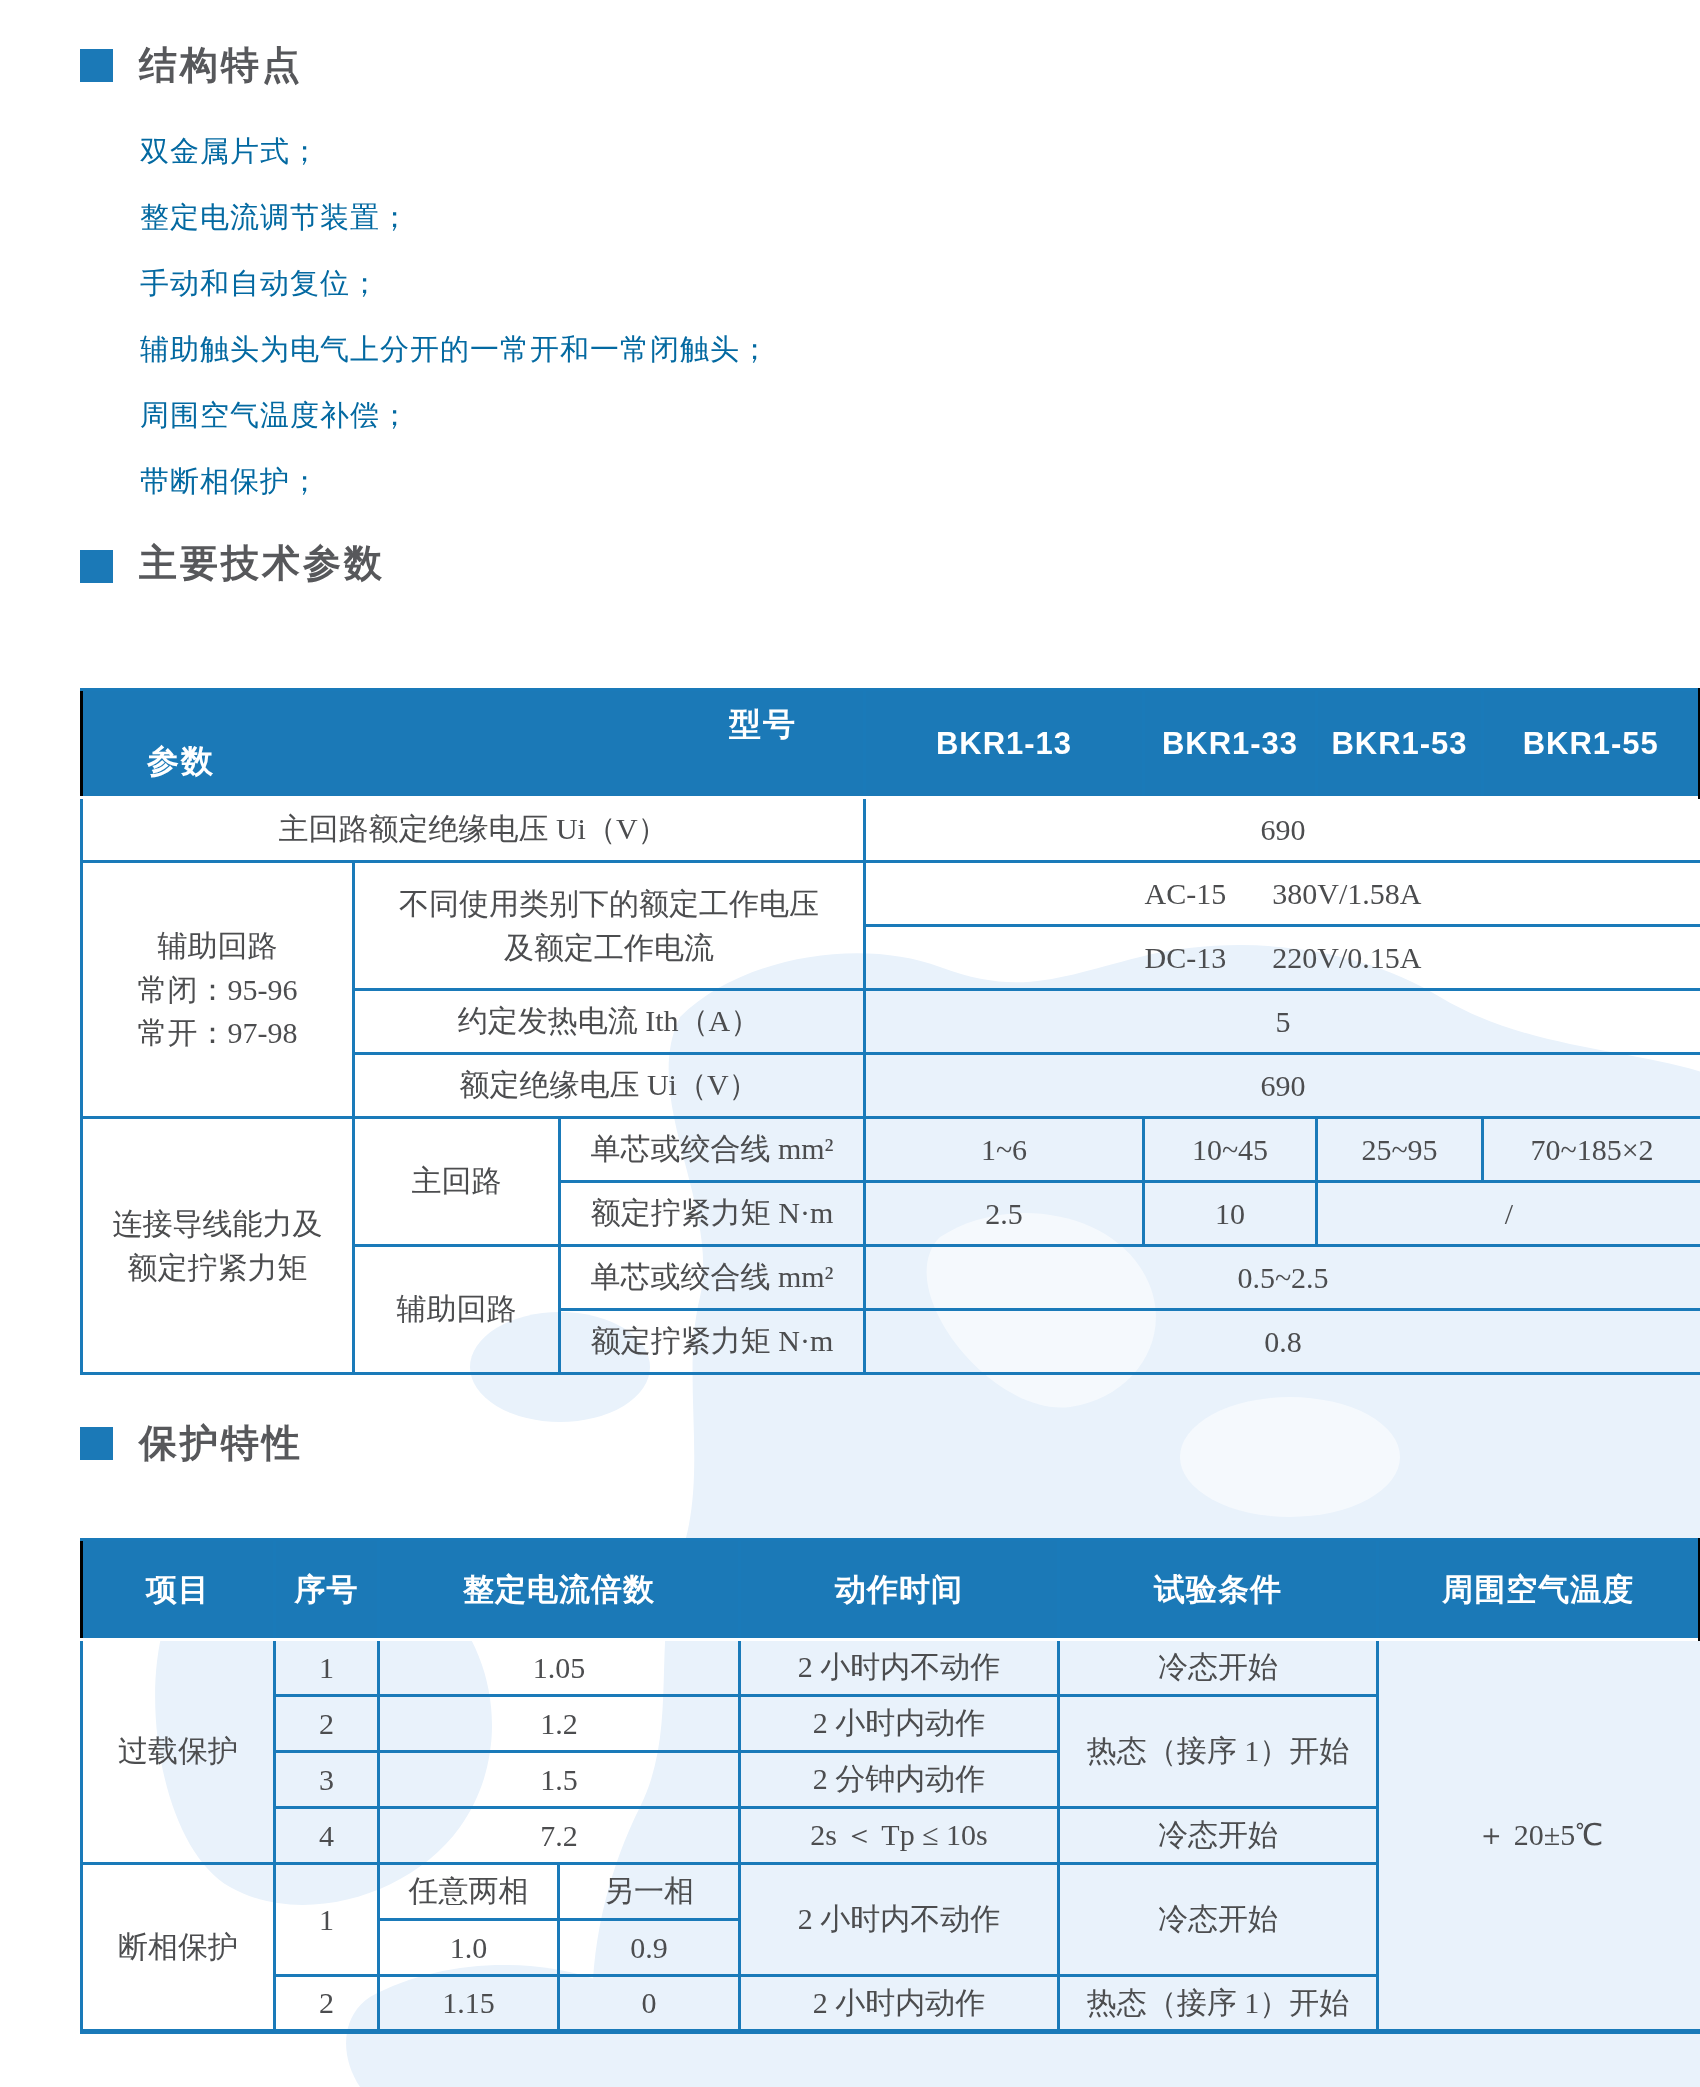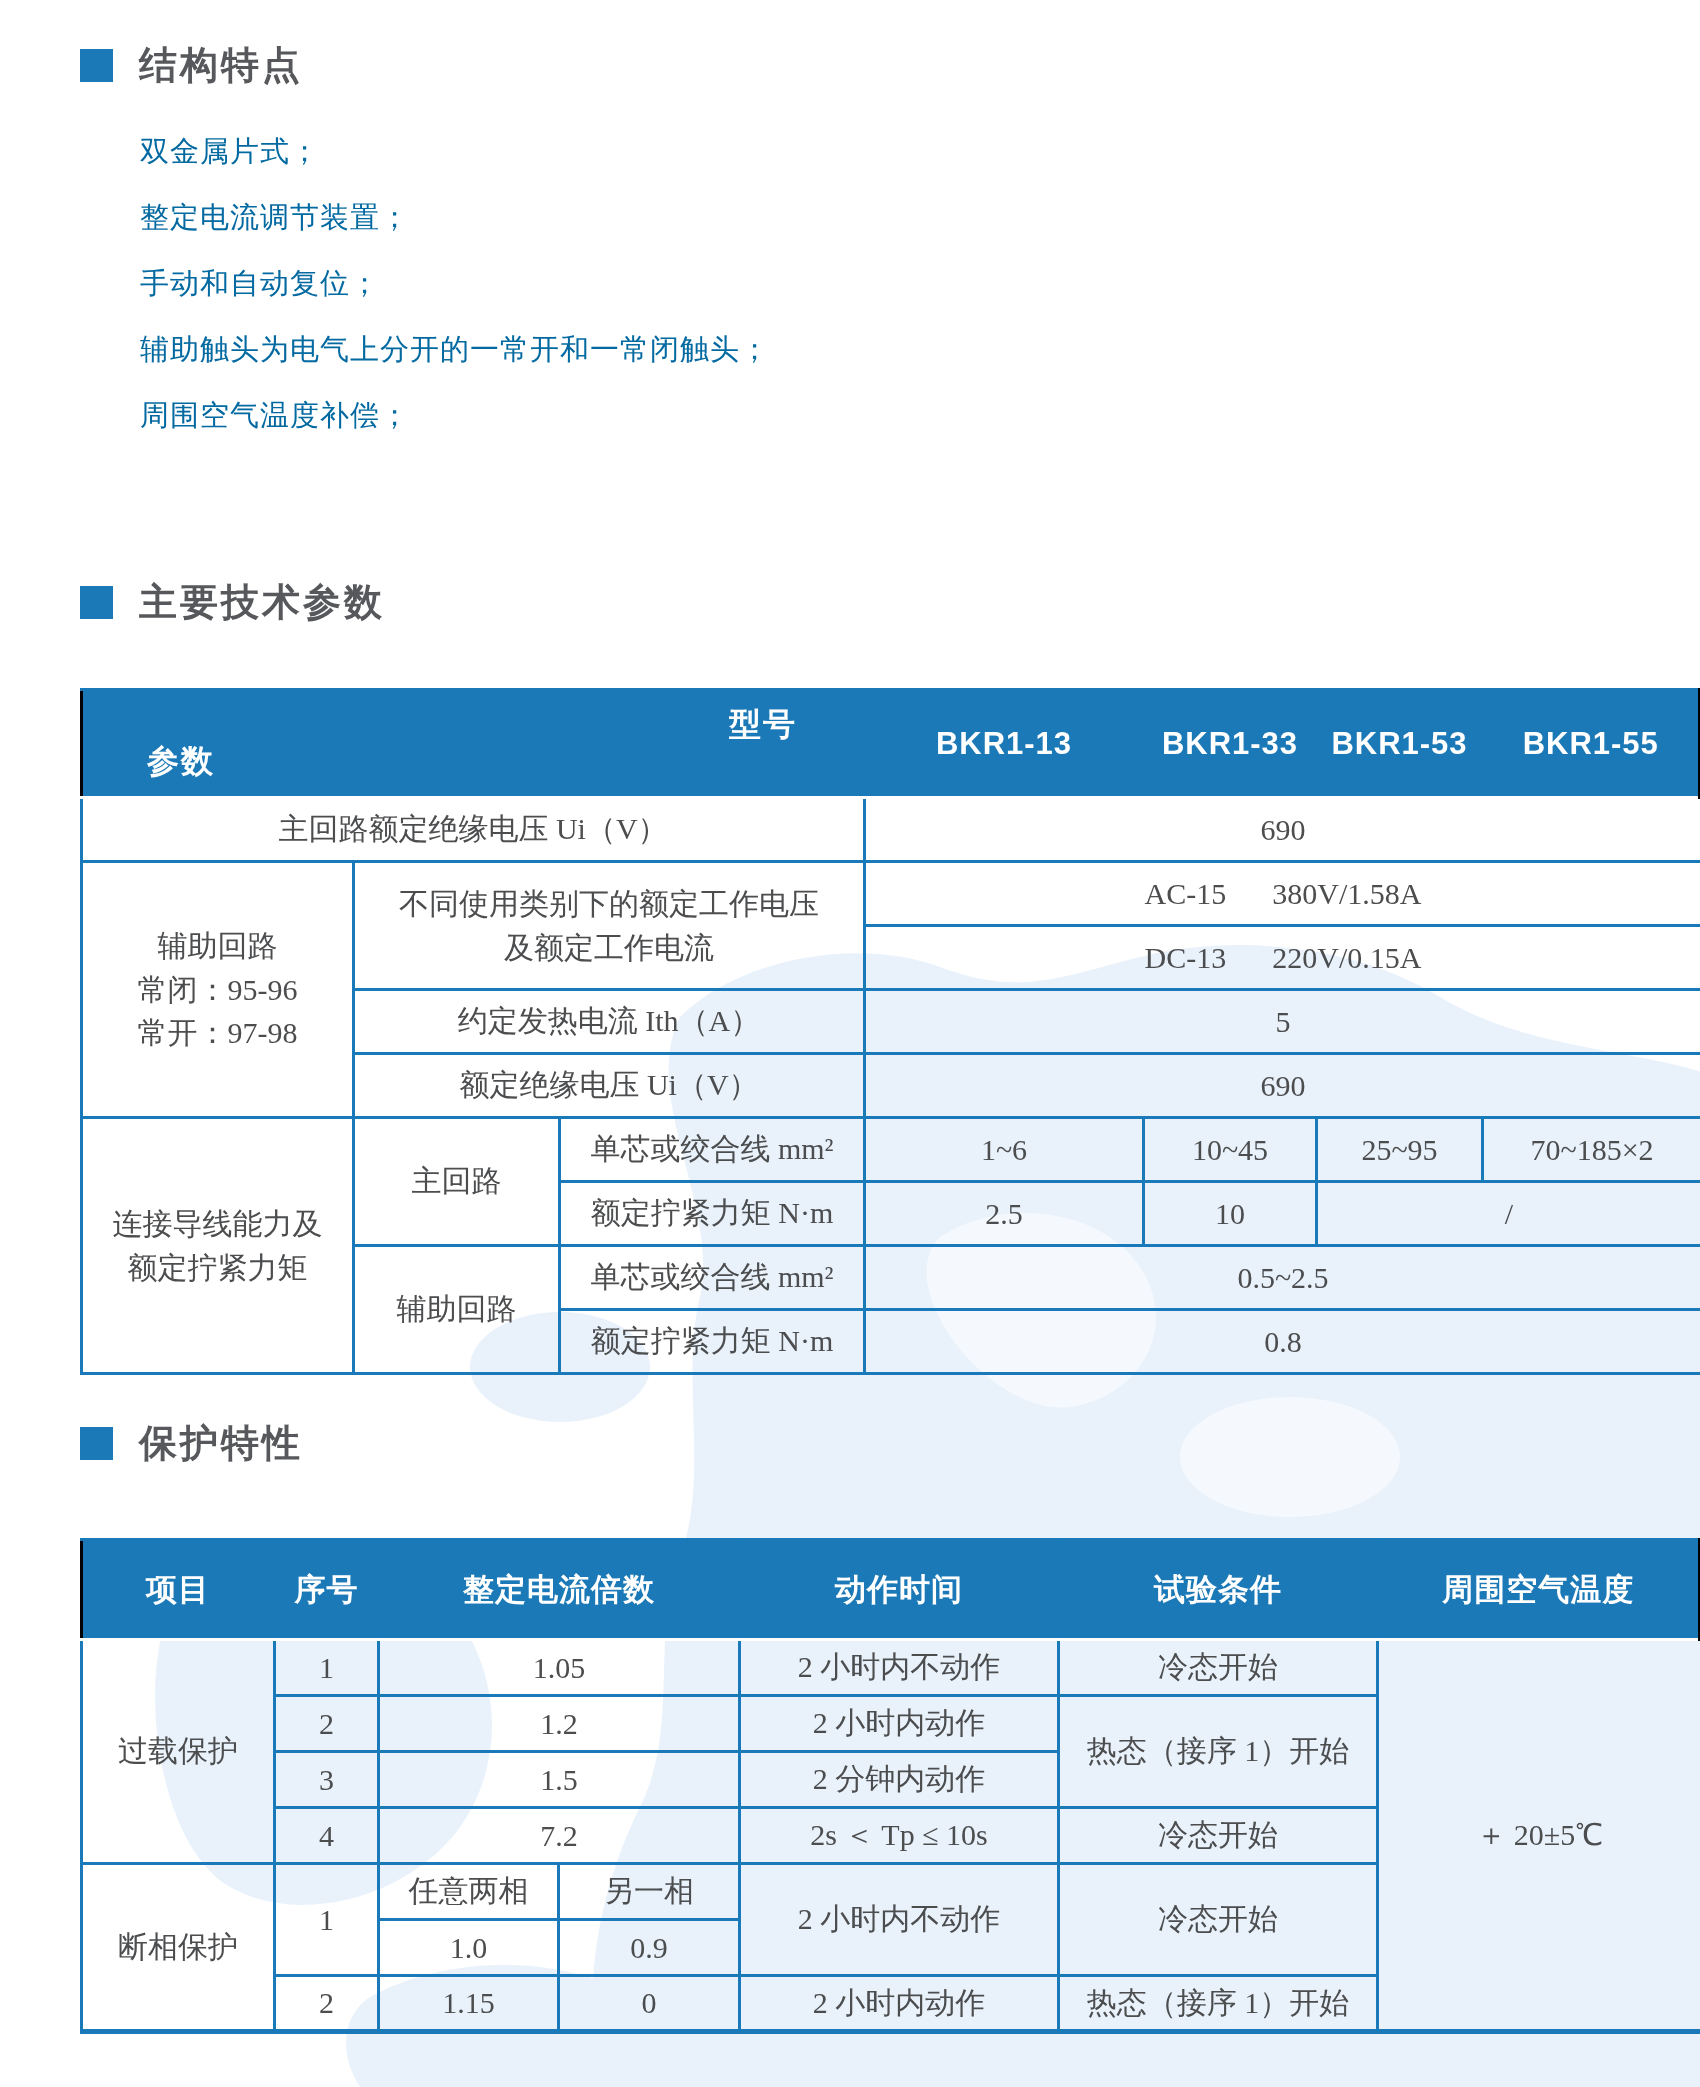--- a/index.html
+++ b/index.html
@@ -106,23 +106,24 @@
       <div class="sq"></div>
       <div class="t">结构特点</div>
     </div>
 
     <ul class="feature-list">
       <li>双金属片式；</li>
       <li>整定电流调节装置；</li>
       <li>手动和自动复位；</li>
       <li>辅助触头为电气上分开的一常开和一常闭触头；</li>
       <li>周围空气温度补偿；</li>
+      <li>带断相保护；</li>
     </ul>
 
-    <div class="sec-head" style="top:583px;">
+    <div class="sec-head" style="top:547px;font-family:Liberation Mono, monospace;">
       <div class="sq"></div>
       <div class="t">主要技术参数</div>
     </div>
 
     <table class="spec" id="tbl-tech">
       <colgroup>
         <col style="width:272px">
           <col style="width:206px">
           <col style="width:305px">
         <col style="width:279px">

